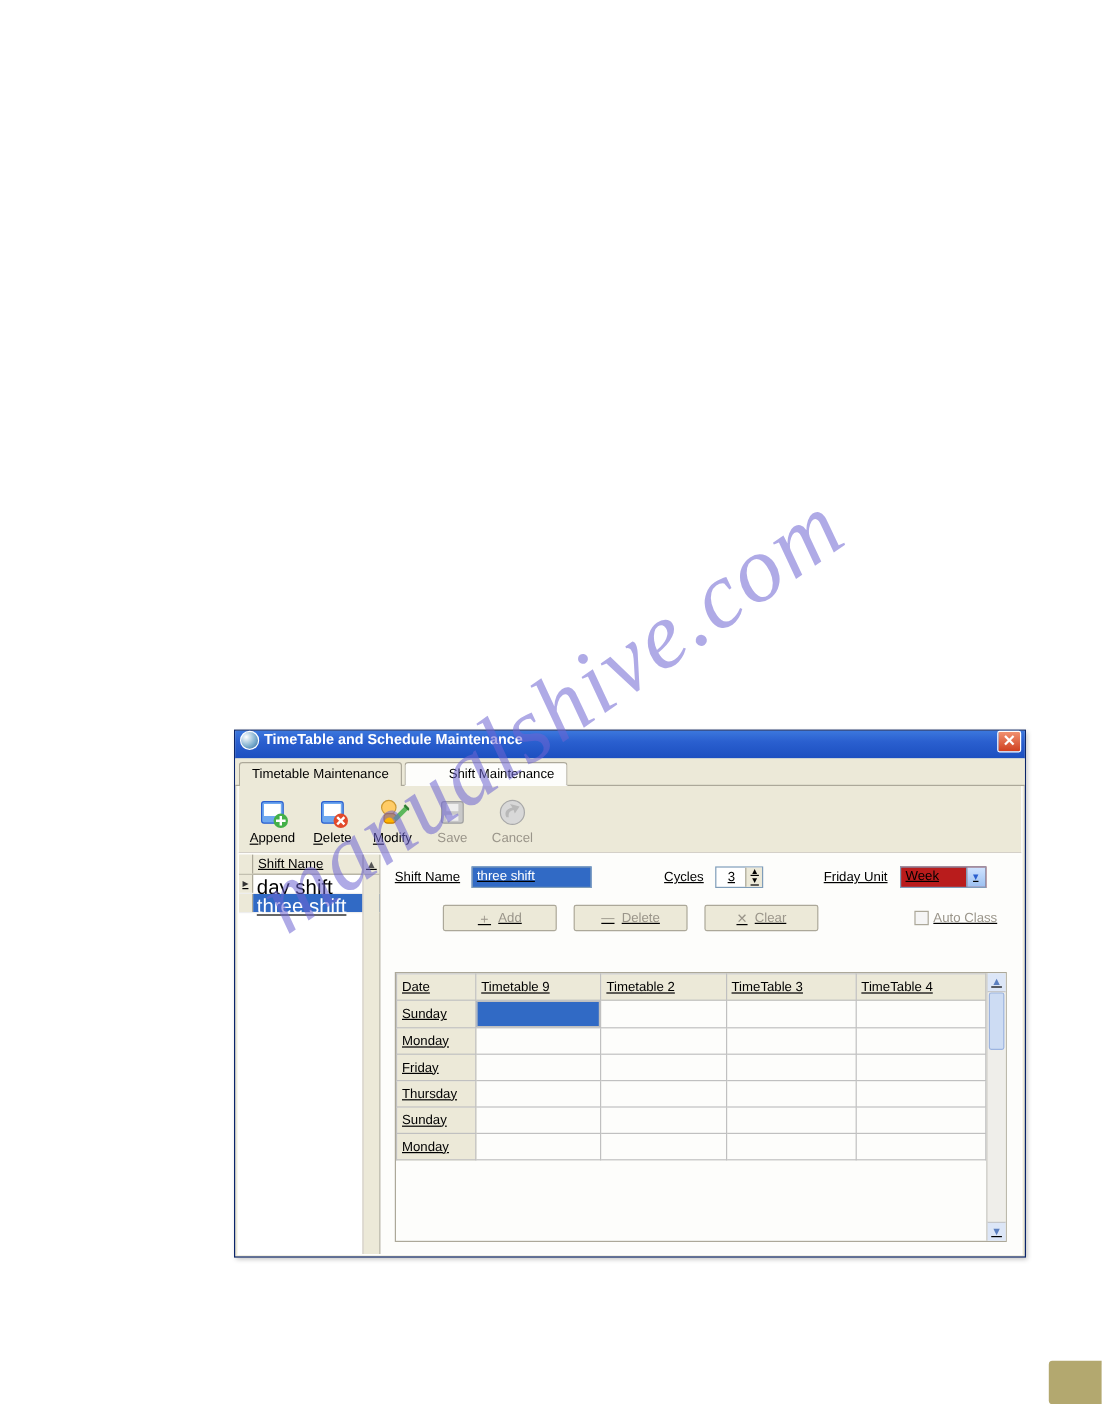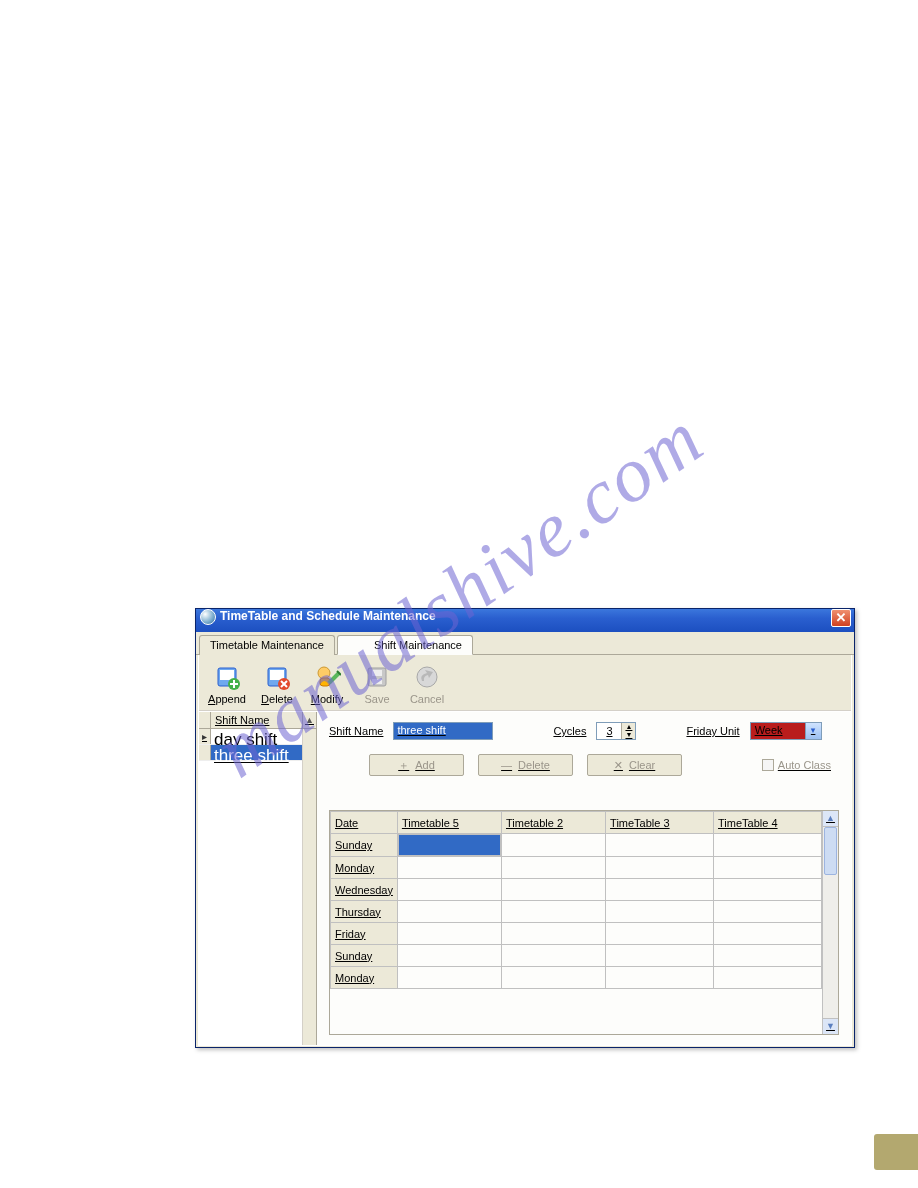--- a/index.html
+++ b/index.html
@@ -449,21 +449,21 @@
             <span>Auto Class</span>
           </div>
         </div>
 
         <div class="grid-wrap">
           <div class="grid">
             <table>
               <thead>
                 <tr>
                   <th class="rowh">Date</th>
-                  <th>Timetable 5</th>
+                  <th>Timetable 9</th>
                   <th>Timetable 2</th>
                   <th>TimeTable 3</th>
                   <th>TimeTable 4</th>
                 </tr>
               </thead>
               <tbody id="grid-body">
                   <tr>
                     <td class="rowh">Sunday</td>
                     <td class="sel"></td>
                     <td></td>
@@ -471,35 +471,28 @@
                     <td></td>
                   </tr>
                   <tr>
                     <td class="rowh">Monday</td>
                     <td></td>
                     <td></td>
                     <td></td>
                     <td></td>
                   </tr>
                   <tr>
-                    <td class="rowh">Wednesday</td>
+                    <td class="rowh">Friday</td>
                     <td></td>
                     <td></td>
                     <td></td>
                     <td></td>
                   </tr>
                   <tr>
                     <td class="rowh">Thursday</td>
-                    <td></td>
-                    <td></td>
-                    <td></td>
-                    <td></td>
-                  </tr>
-                  <tr>
-                    <td class="rowh">Friday</td>
                     <td></td>
                     <td></td>
                     <td></td>
                     <td></td>
                   </tr>
                   <tr>
                     <td class="rowh">Sunday</td>
                     <td></td>
                     <td></td>
                     <td></td>

